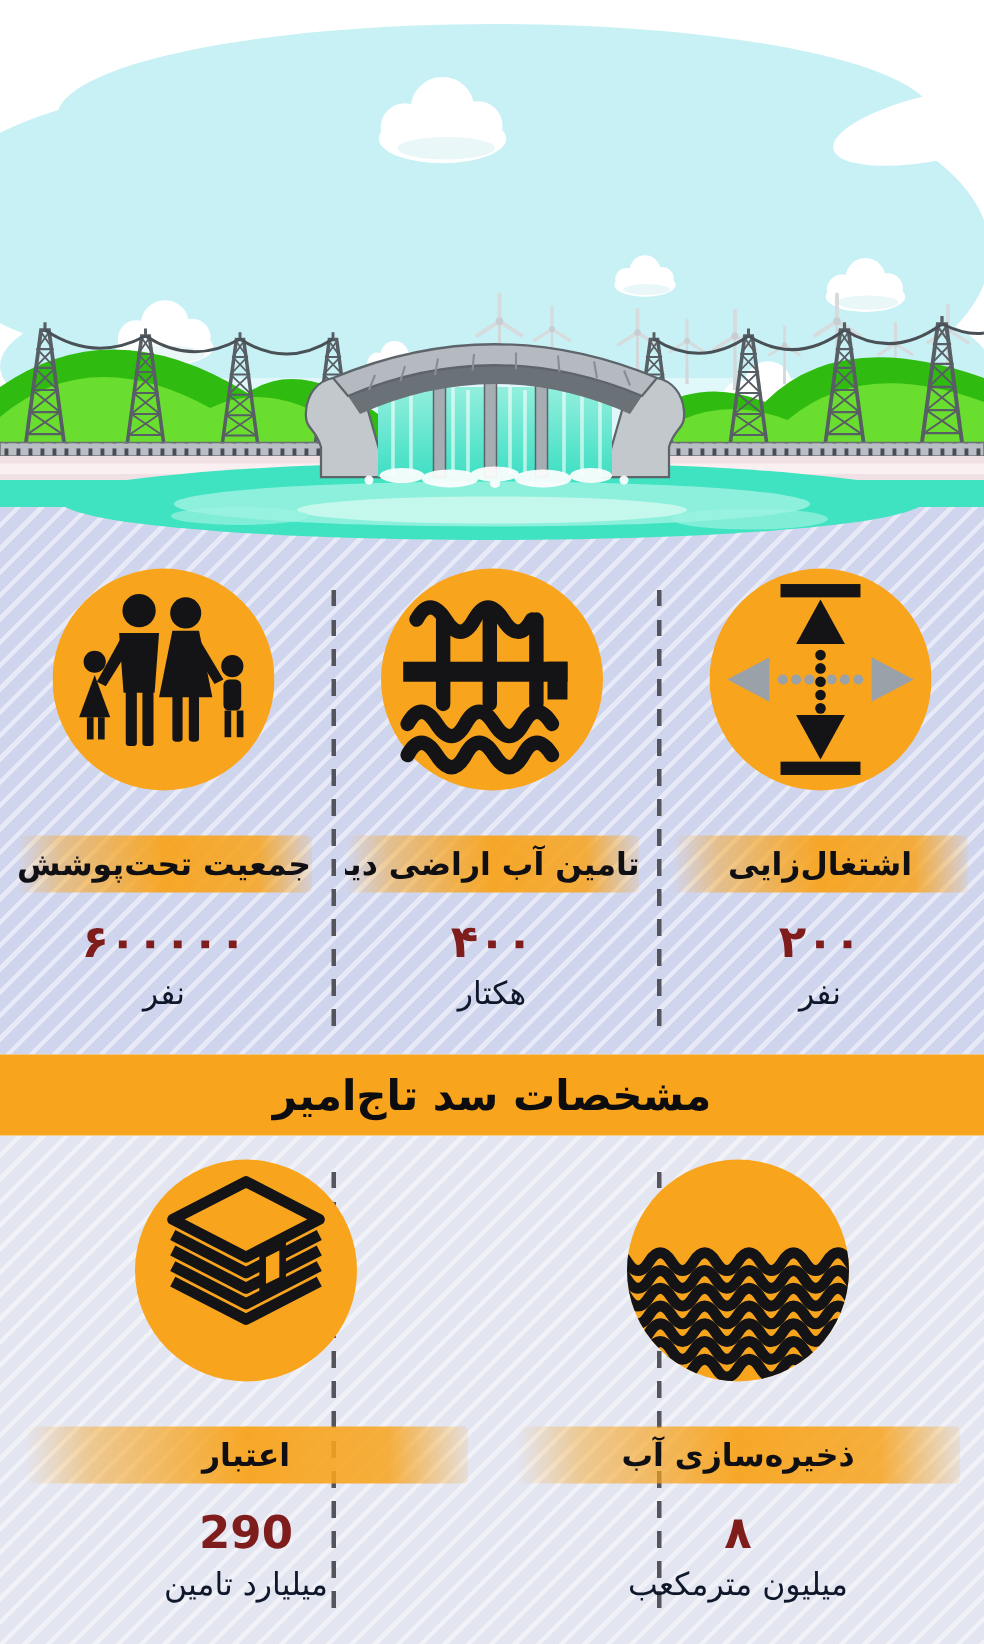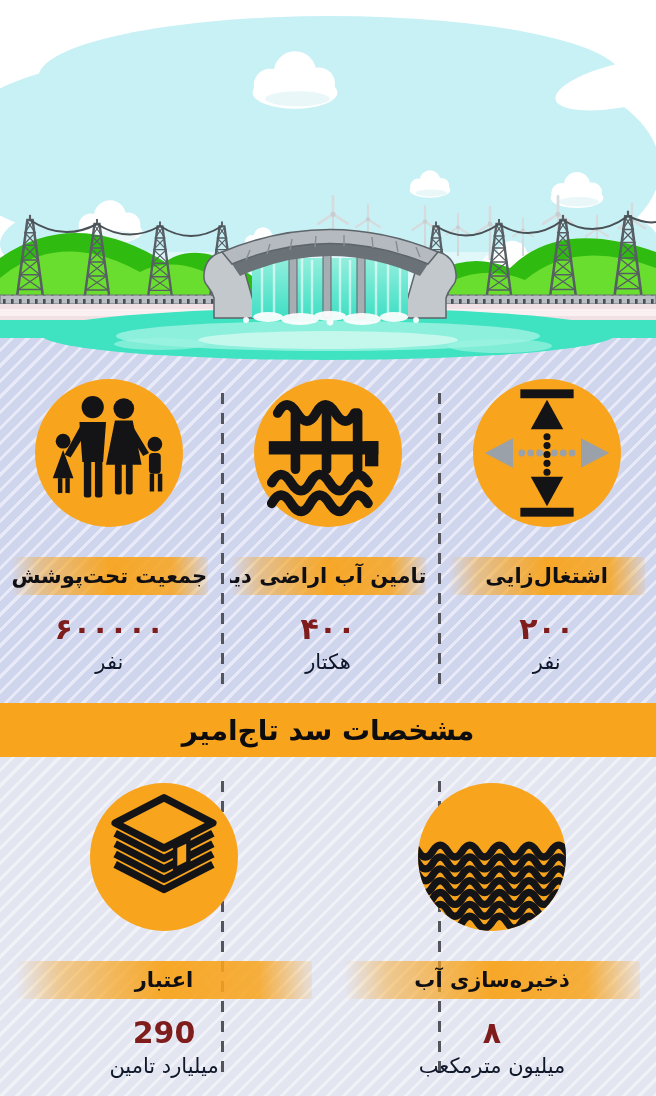--- a/index.html
+++ b/index.html
@@ -14,21 +14,21 @@
   .stats{position:absolute;left:0;width:656px;}
   .stats-top{top:337px;height:366px;background:#d0d5ee;z-index:1;}
   .stats-bottom{top:757px;height:339px;background:#e3e5f1;z-index:1;}
   .stats::before{
     content:"";position:absolute;inset:0;pointer-events:none;
     background:repeating-linear-gradient(135deg,rgba(255,255,255,0) 0 8px,rgba(255,255,255,.5) 8px 11px);
   }
   .row{position:relative;height:100%;display:flex;direction:rtl;}
   .col{flex:1;display:flex;flex-direction:column;align-items:center;position:relative;z-index:2;}
   .stats-top .col{padding-top:40px;}
-  .stats-bottom .col{padding-top:24px;}
+  .stats-bottom .col{padding-top:14px;}
   .sep{position:absolute;width:3px;z-index:1;
     background:repeating-linear-gradient(180deg,#53545c 0 11px,transparent 11px 20px);}
   .stats-top .sep{top:56px;bottom:16px;}
   .stats-bottom .sep{top:24px;bottom:18px;}
   .sep.s1{left:221px;} .sep.s2{left:438px;}
   .bubble{width:148px;height:152px;}
   .stat-label{
     margin-top:28px;width:90%;box-sizing:border-box;text-align:center;
     min-height:38px;line-height:38px;font-size:21px;font-weight:bold;color:#101014;
     background:linear-gradient(90deg,rgba(248,164,29,0) 0%,rgba(248,164,29,.45) 15%,

